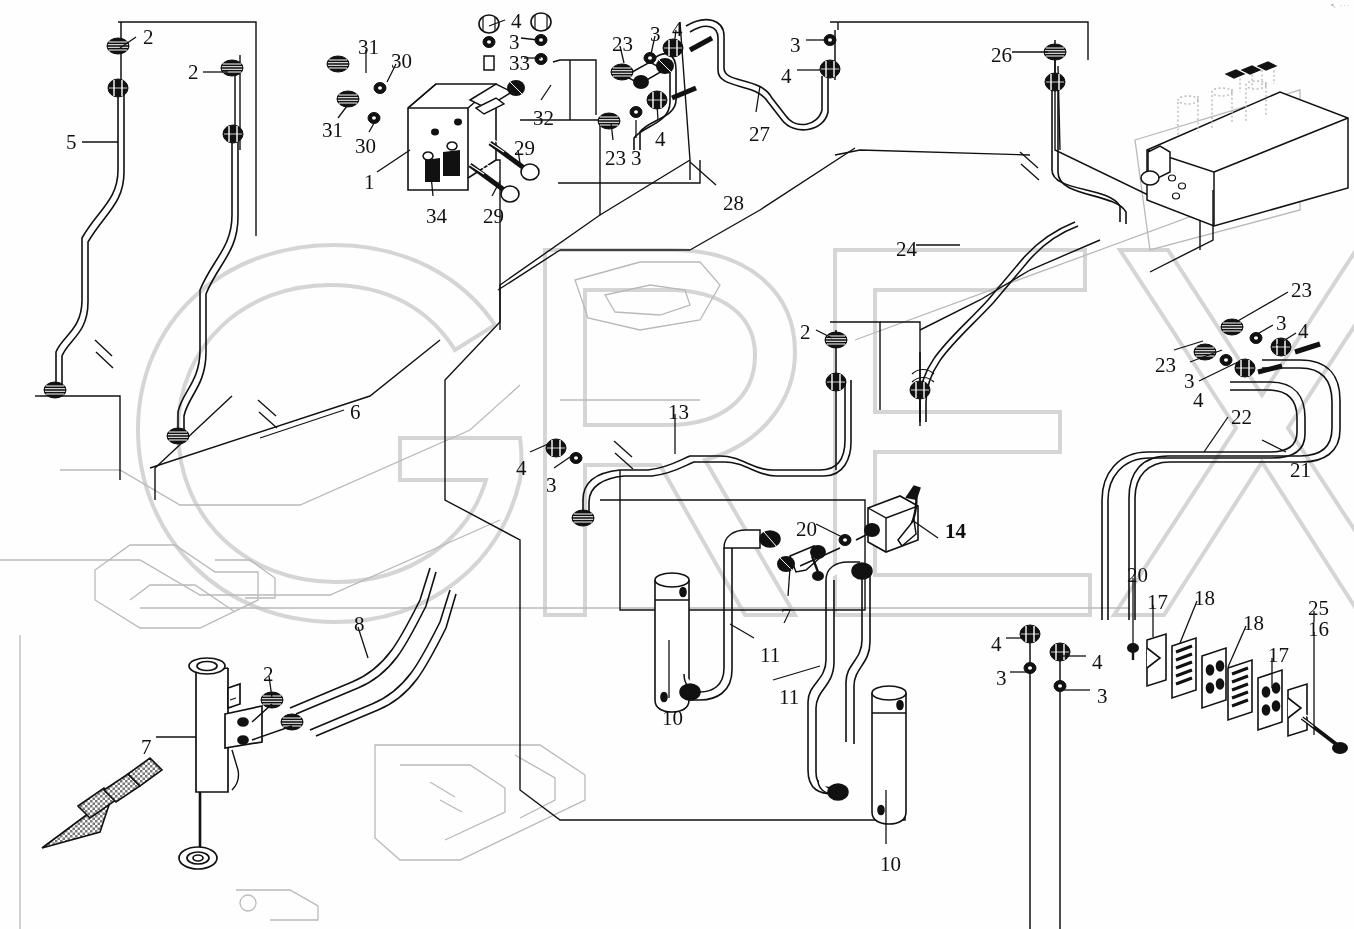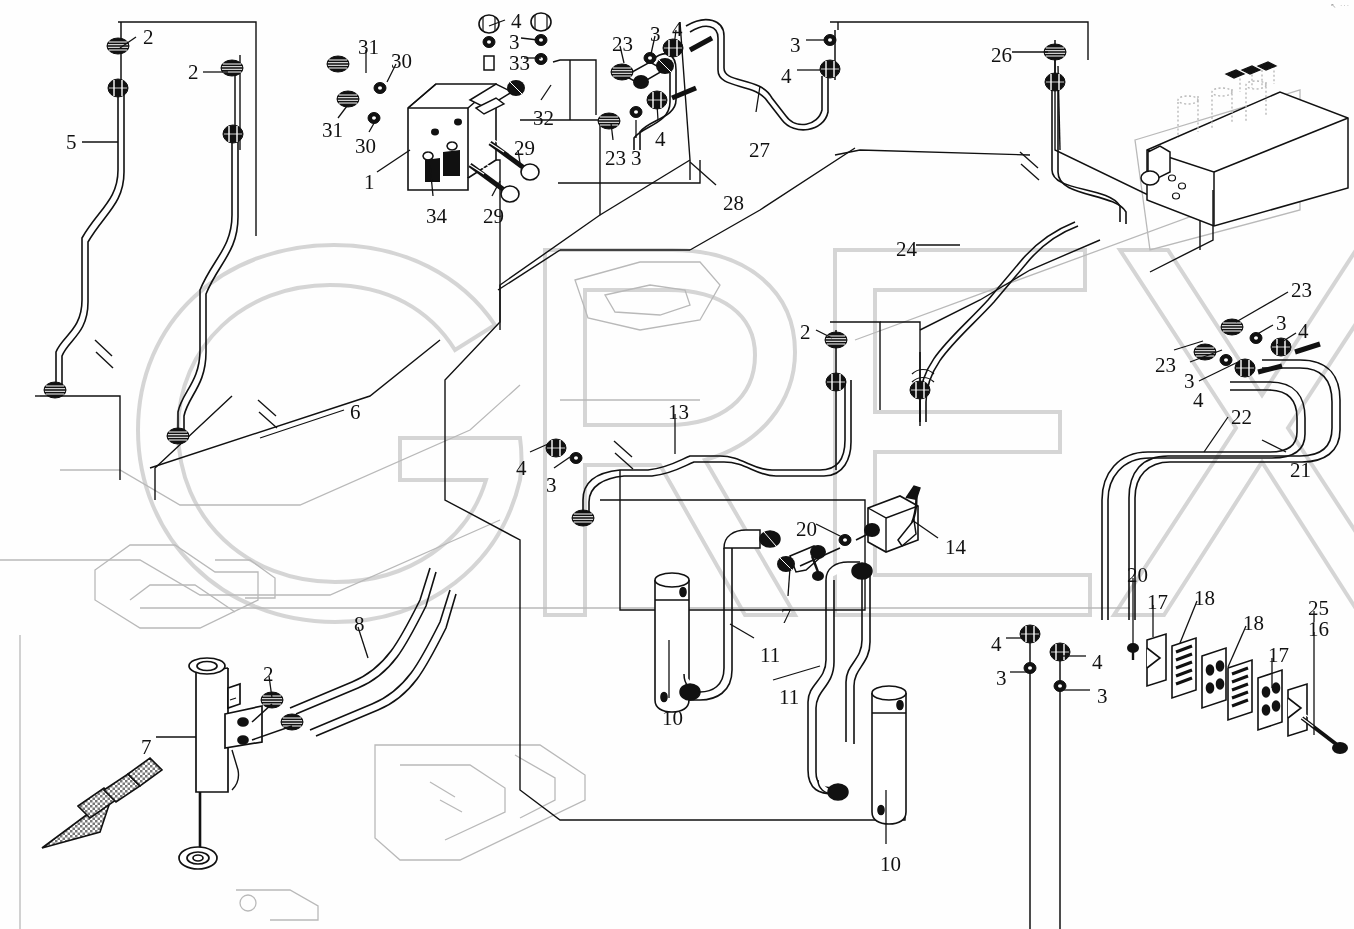--- a/index.html
+++ b/index.html
@@ -541,40 +541,40 @@
       <div class="cl" style="left: 511px; top: 11px;">4</div>
       <div class="cl" style="left: 509px; top: 32px;">3</div>
       <div class="cl" style="left: 509px; top: 53px;">33</div>
       <div class="cl" style="left: 533px; top: 108px; text-align: center;">32</div>
       <div class="cl" style="left: 612px; top: 34px;">23</div>
       <div class="cl" style="left: 650px; top: 24px;">3</div>
       <div class="cl" style="left: 672px; top: 19px;">4</div>
       <div class="cl" style="left: 605px; top: 148px;">23</div>
       <div class="cl" style="left: 631px; top: 148px;">3</div>
       <div class="cl" style="left: 655px; top: 129px;">4</div>
-      <div class="cl" style="left: 749px; top: 140px; font-family: Liberation Serif, serif;">27</div>
+      <div class="cl" style="left: 749px; top: 124px; font-family: Liberation Serif, serif;">27</div>
       <div class="cl" style="left: 723px; top: 193px;">28</div>
       <div class="cl" style="left: 790px; top: 35px;">3</div>
       <div class="cl" style="left: 781px; top: 66px;">4</div>
       <div class="cl" style="left: 991px; top: 45px;">26</div>
       <div class="cl" style="left: 896px; top: 239px;">24</div>
       <div class="cl" style="left: 1291px; top: 280px;">23</div>
       <div class="cl" style="left: 1276px; top: 313px;">3</div>
       <div class="cl" style="left: 1298px; top: 321px;">4</div>
       <div class="cl" style="left: 1155px; top: 355px;">23</div>
       <div class="cl" style="left: 1184px; top: 371px;">3</div>
       <div class="cl" style="left: 1193px; top: 390px;">4</div>
       <div class="cl" style="left: 1231px; top: 407px;">22</div>
       <div class="cl" style="left: 1290px; top: 460px;">21</div>
       <div class="cl" style="left: 800px; top: 322px;">2</div>
       <div class="cl" style="left: 668px; top: 402px; text-align: right;">13</div>
       <div class="cl" style="left: 516px; top: 458px;">4</div>
       <div class="cl" style="left: 546px; top: 475px;">3</div>
       <div class="cl" style="left: 796px; top: 519px; text-align: right;">20</div>
-      <div class="cl" style="left: 945px; top: 537px;">14</div>
+      <div class="cl" style="left: 945px; top: 521px; font-weight: bold;">14</div>
       <div class="cl" style="left: 781px; top: 606px;">7</div>
       <div class="cl" style="left: 760px; top: 645px;">11</div>
       <div class="cl" style="left: 779px; top: 687px;">11</div>
       <div class="cl" style="left: 662px; top: 708px;">10</div>
       <div class="cl" style="left: 880px; top: 854px;">10</div>
       <div class="cl" style="left: 354px; top: 614px;">8</div>
       <div class="cl" style="left: 263px; top: 664px;">2</div>
       <div class="cl" style="left: 141px; top: 737px;">7</div>
       <div class="cl" style="left: 991px; top: 634px;">4</div>
       <div class="cl" style="left: 996px; top: 668px;">3</div>

